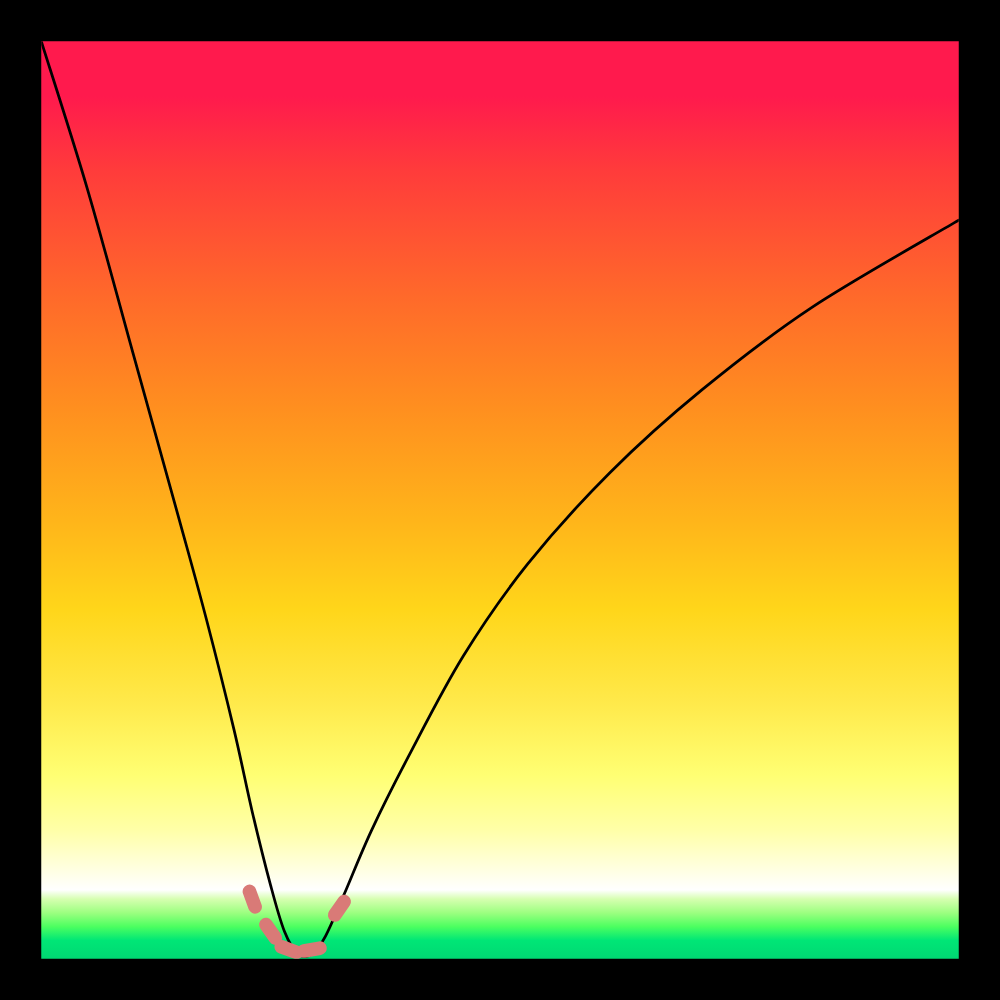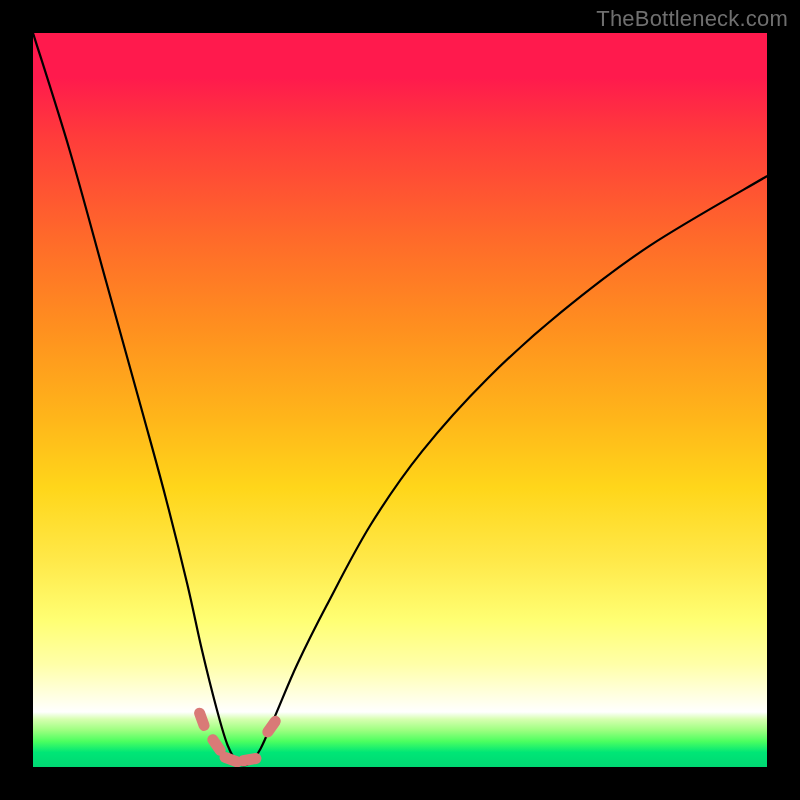--- a/index.html
+++ b/index.html
@@ -73,14 +73,13 @@
       <path id="curve-path" fill="none" stroke="#000" stroke-width="2.2" stroke-linecap="round" d="M 0,0 C 6.116666666666667,19.57333333333334 24.46666666666667,75.84666666666672 36.7,117.44000000000005 C 48.93333333333334,159.0333333333334 61.16666666666667,205.52 73.4,249.56 C 85.63333333333334,293.6 100.31333333333333,346.2033333333333 110.1,381.68 C 119.88666666666666,417.1566666666667 124.78,434.28333333333336 132.12,462.42 C 139.46,490.5566666666667 148.0233333333333,524.8100000000001 154.14,550.5 C 160.25666666666666,576.1899999999999 163.92666666666665,595.7633333333333 168.82,616.56 C 173.71333333333334,637.3566666666666 179.21833333333333,659.3766666666667 183.5,675.28 C 187.78166666666667,691.1833333333333 190.84000000000003,702.8050000000001 194.51000000000002,711.98 C 198.18,721.155 201.85000000000002,727.2716666666668 205.52,730.33 C 209.19,733.3883333333333 212.86,732.7766666666668 216.53,730.33 C 220.2,727.8833333333333 223.25833333333333,723.6016666666667 227.54,715.65 C 231.82166666666666,707.6983333333333 236.10333333333332,696.6883333333333 242.22,682.62 C 248.33666666666667,668.5516666666667 255.67666666666668,649.59 264.24,631.24 C 272.80333333333334,612.89 281.3666666666667,595.7633333333333 293.6,572.52 C 305.83333333333337,549.2766666666666 321.7366666666667,517.47 337.64,491.78 C 353.5433333333333,466.09 369.4466666666667,442.8466666666667 389.02000000000004,418.38 C 408.59333333333336,393.9133333333333 431.83666666666664,368.2233333333333 455.08,344.97999999999996 C 478.3233333333333,321.7366666666666 501.5666666666667,300.94 528.48,278.92 C 555.3933333333333,256.90000000000003 582.3066666666666,235.49166666666667 616.56,212.86 C 650.8133333333333,190.22833333333335 714.4266666666666,154.75166666666667 734,143.13"></path>
       <g id="marker-group">
           <rect x="156.82" y="680.79" width="24" height="11" rx="5.5" ry="5.5" class="marker" transform="rotate(70 168.82 686.29)"></rect>
           <rect x="171.5" y="706.48" width="24" height="11" rx="5.5" ry="5.5" class="marker" transform="rotate(55 183.5 711.98)"></rect>
           <rect x="186.18" y="721.16" width="24" height="11" rx="5.5" ry="5.5" class="marker" transform="rotate(20 198.18 726.66)"></rect>
           <rect x="204.53" y="721.16" width="24" height="11" rx="5.5" ry="5.5" class="marker" transform="rotate(-10 216.53 726.66)"></rect>
           <rect x="226.55" y="688.13" width="24" height="11" rx="5.5" ry="5.5" class="marker" transform="rotate(-55 238.55 693.63)"></rect>
         </g>
     </svg>
   </div>
-  <div class="watermark">TheBottleneck.com</div>
 </div>
 
 </body></html>

